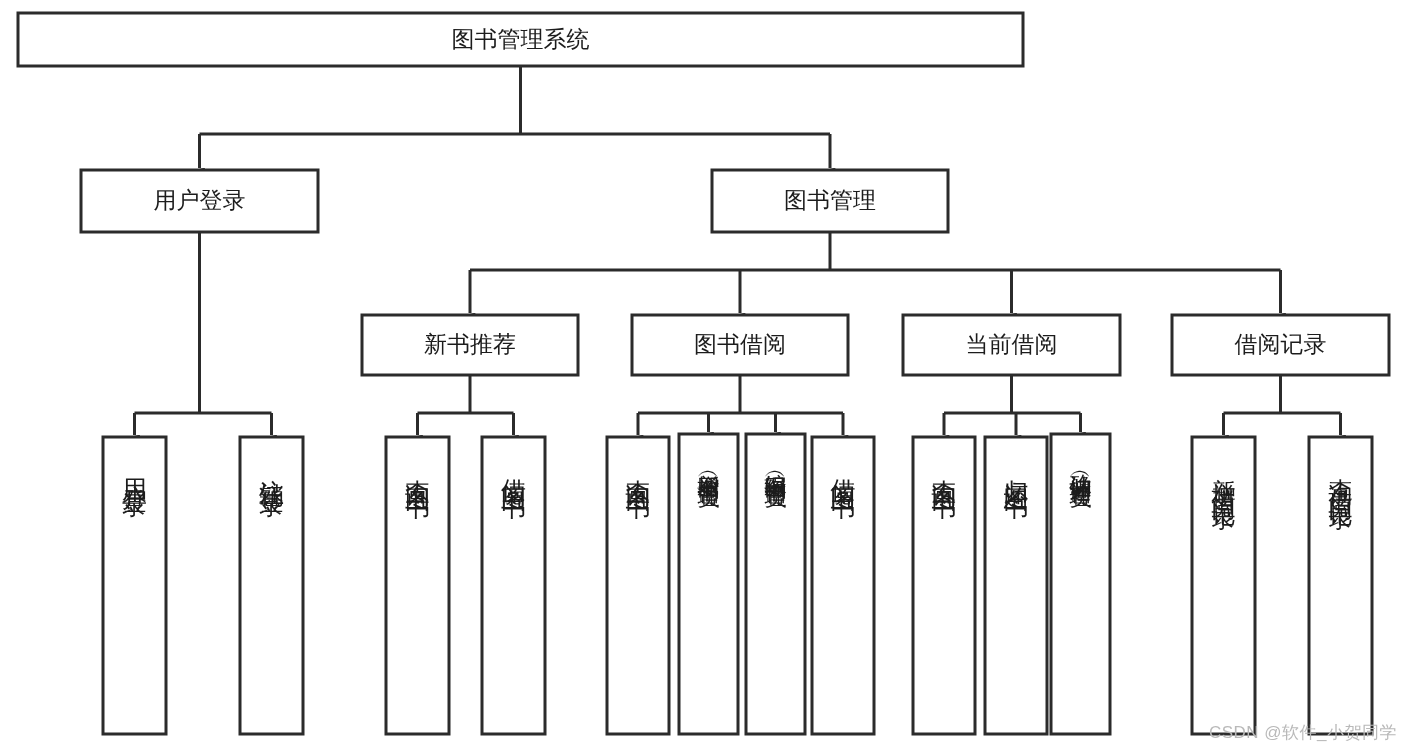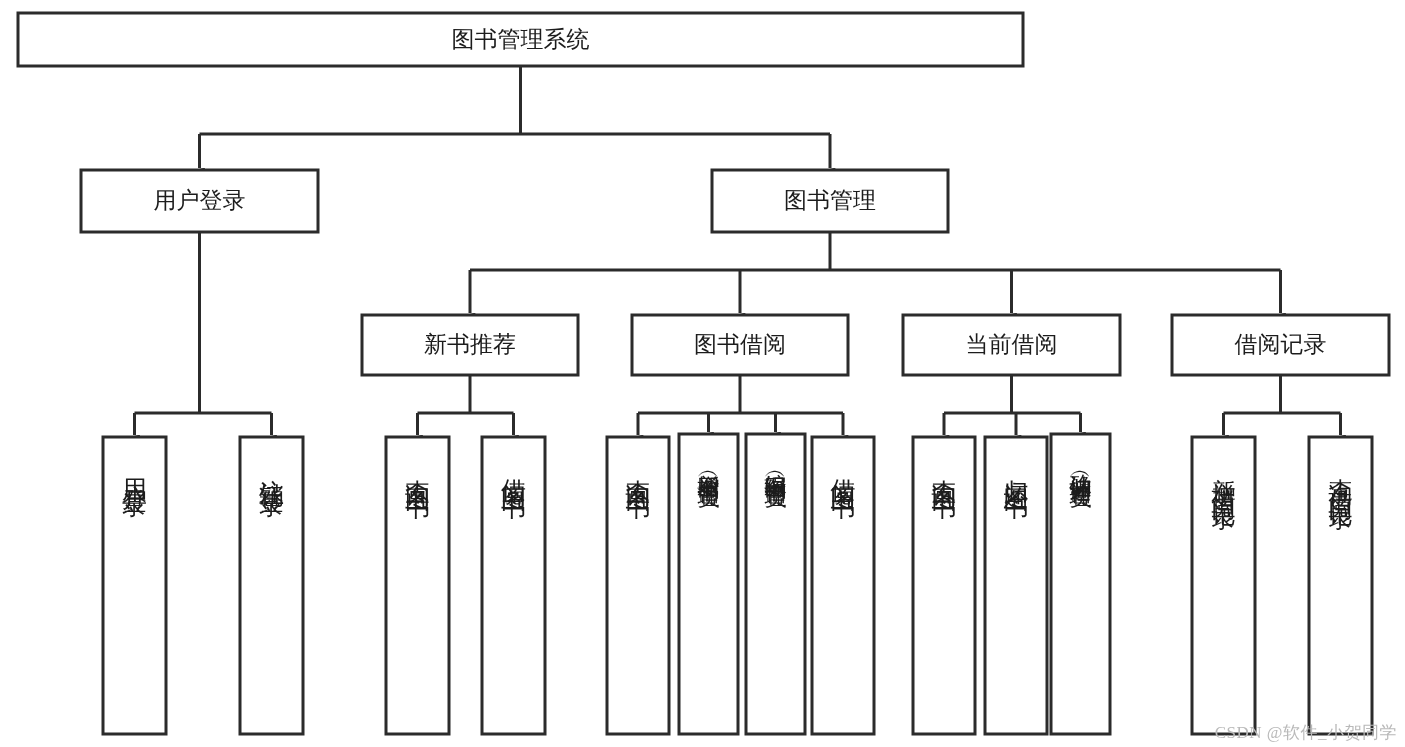--- a/index.html
+++ b/index.html
@@ -63,21 +63,21 @@
     line-height: 1;
     letter-spacing: 5px;
     color: #1c1c1c;
     white-space: nowrap;
     text-align: start;
   }
   .watermark {
     position: absolute;
     right: 8px;
     bottom: 3px;
-    font-family: Liberation Serif, serif;
+    font-family: Liberation Sans, sans-serif;
     font-size: 17px;
     color: #b9b9b9;
     white-space: nowrap;
     letter-spacing: 0.5px;
   }
 </style>
 </head>
 <body>
 
 <div id="diagram-root">

